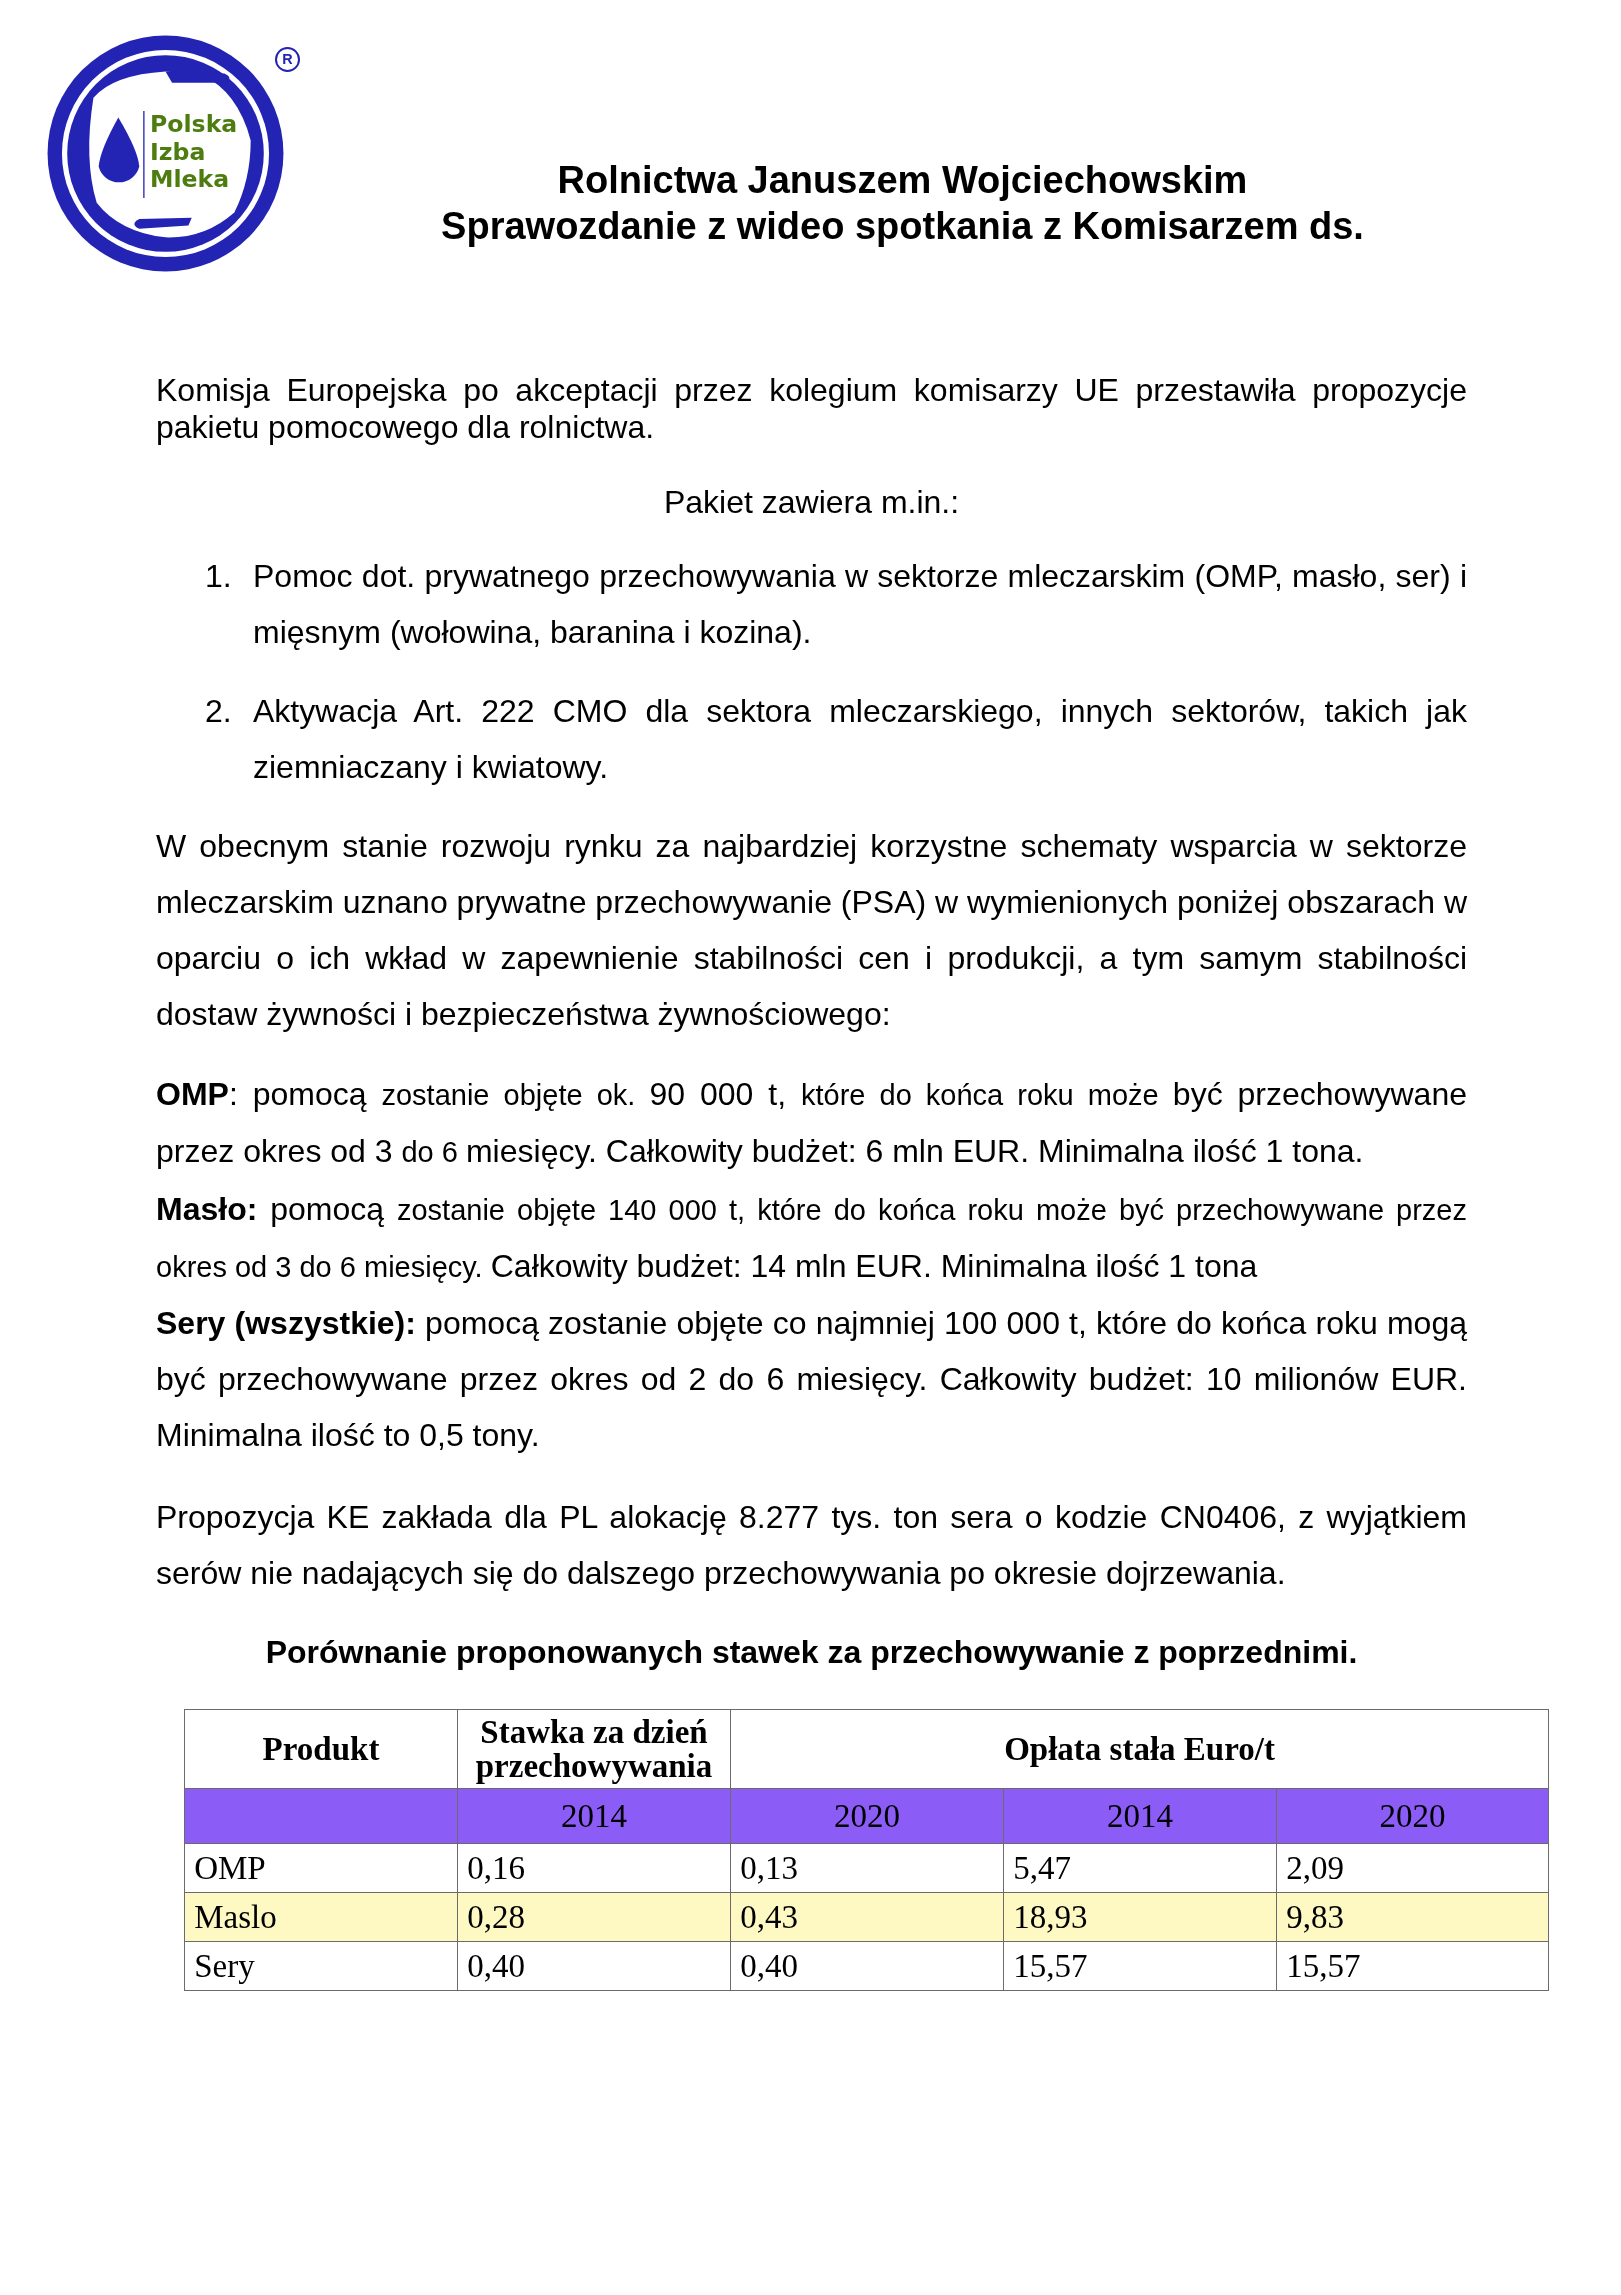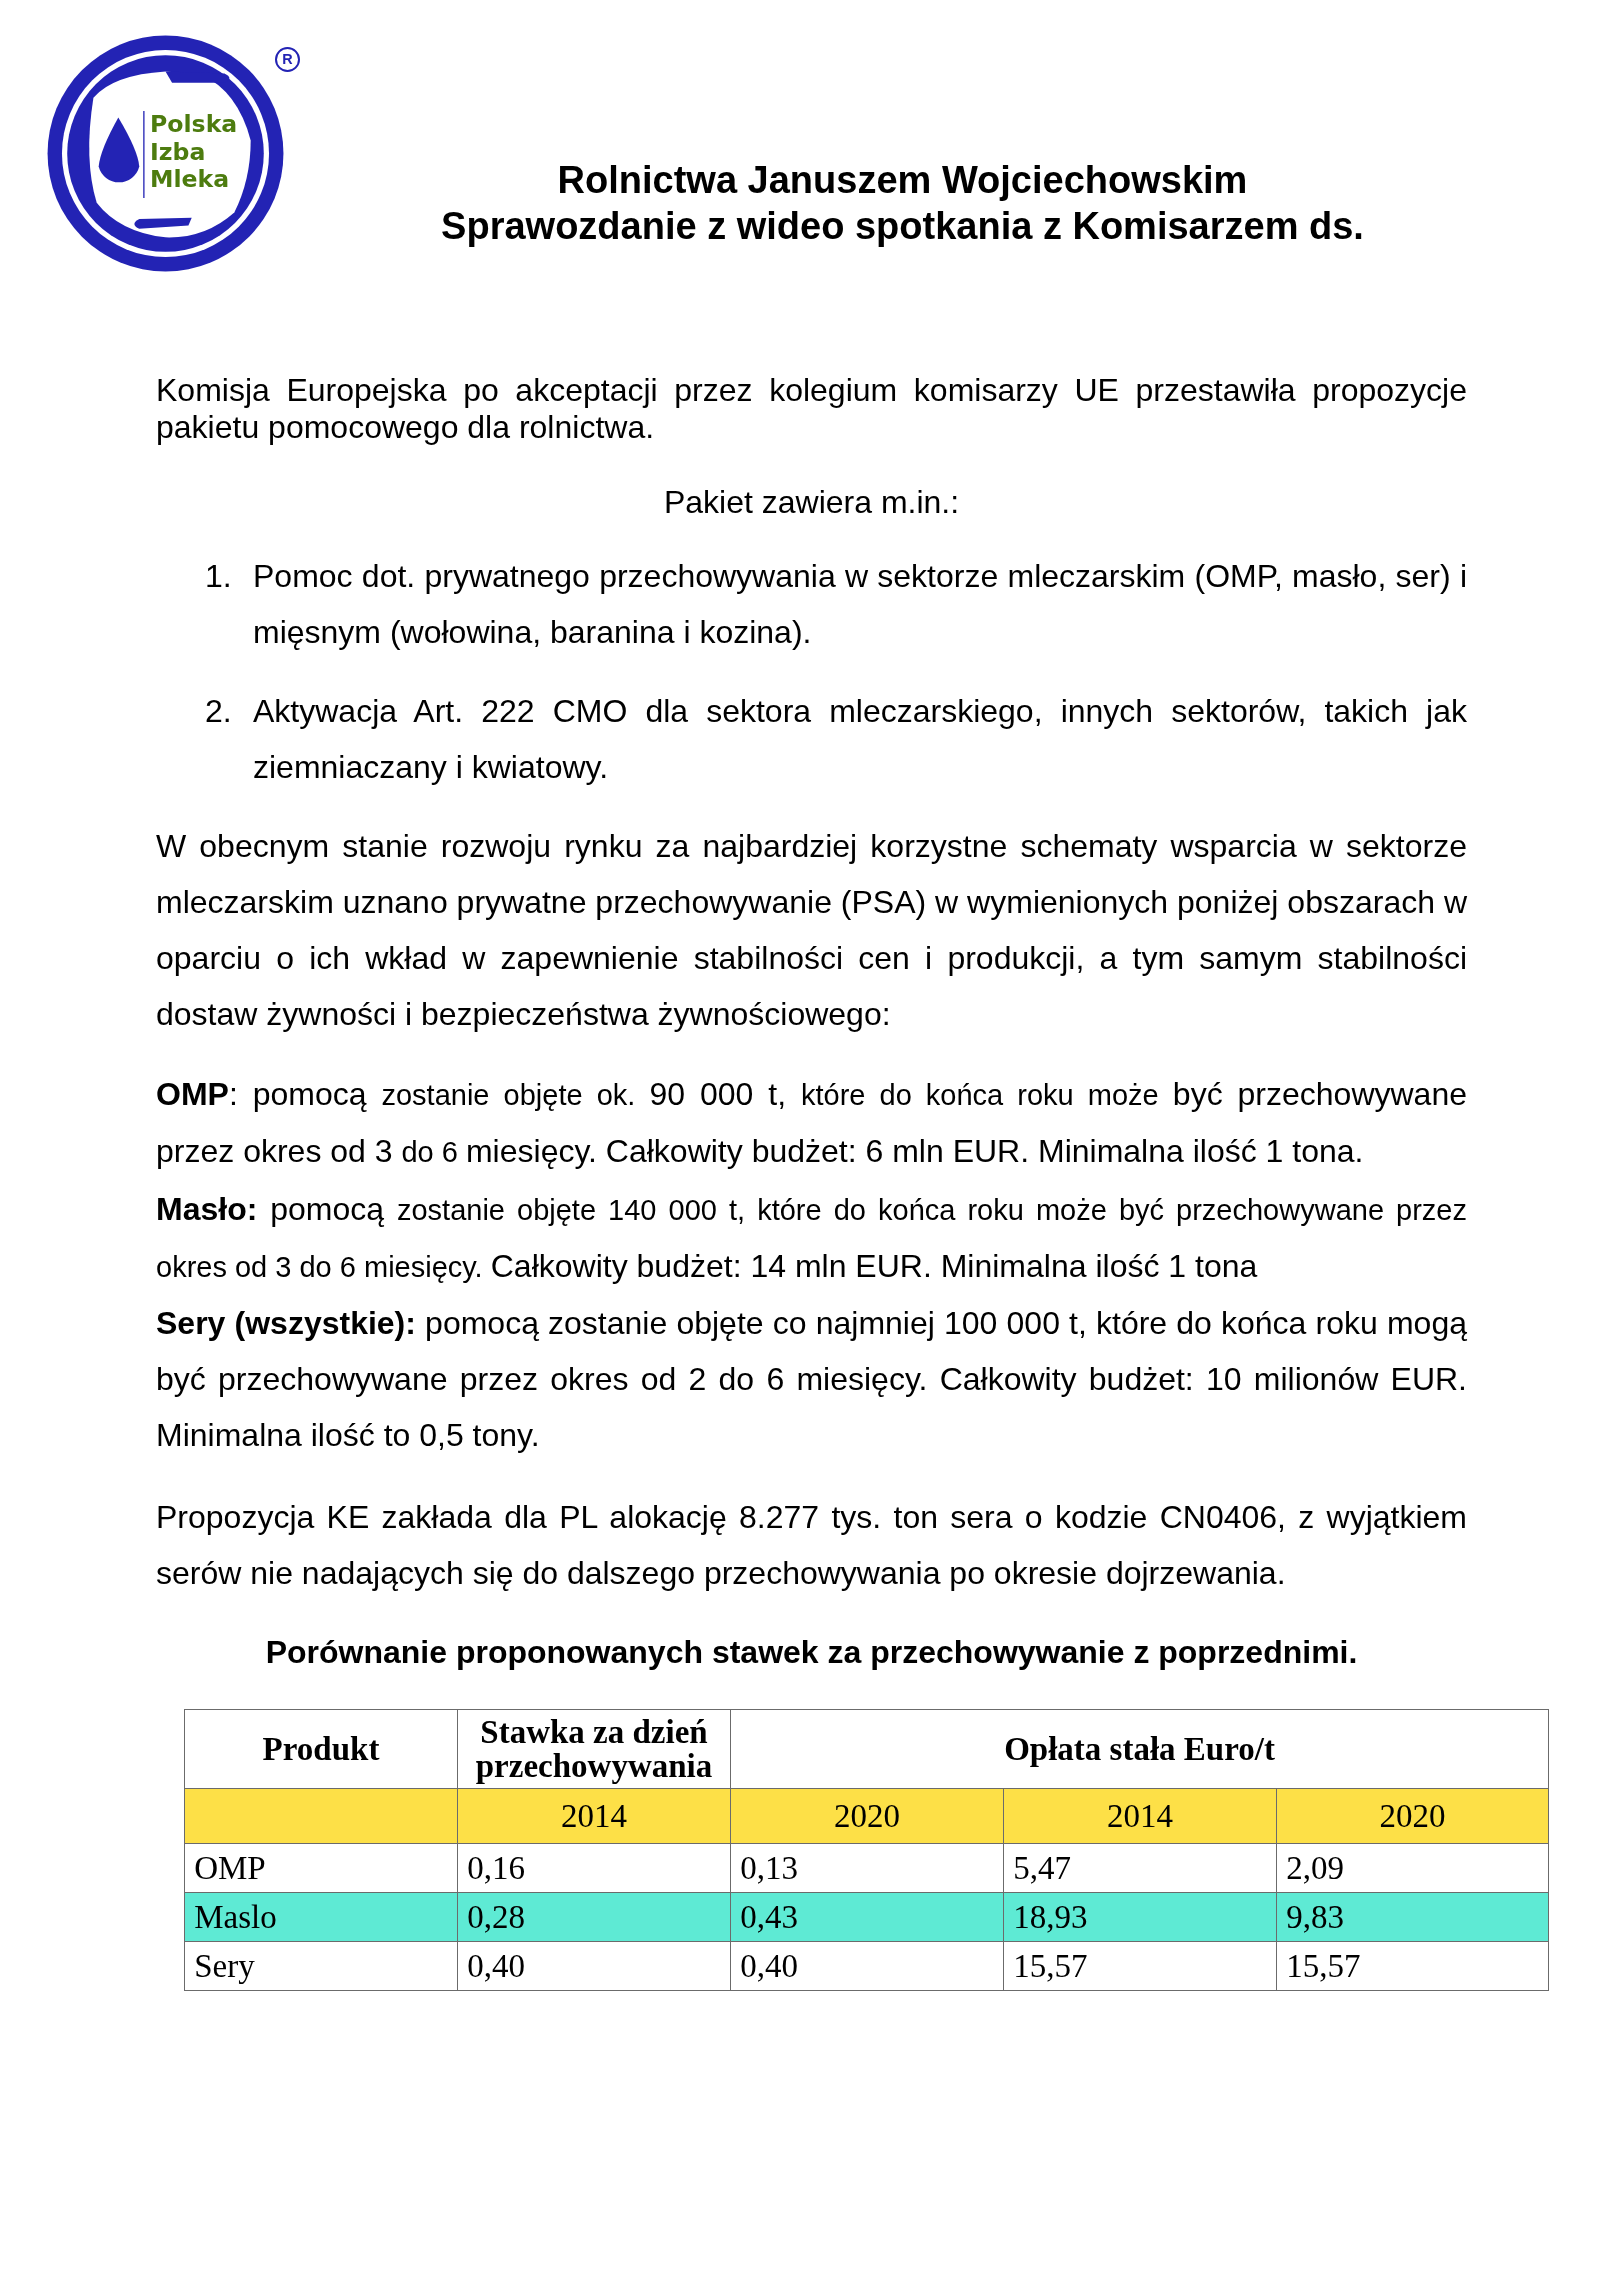--- a/index.html
+++ b/index.html
@@ -19,24 +19,24 @@
   .p-maslo { top:1181px; line-height:56px; text-align:justify; text-align-last:left; }
   .p-sery { top:1295px; line-height:56px; text-align:justify; text-align-last:left; }
   .p-prop { top:1489px; line-height:56px; text-align:justify; text-align-last:left; }
   .p-head { top:1624px; line-height:56px; font-weight:bold; }
   .sm { font-size:29px; }
   b { font-weight:bold; }
   table.rates { position:absolute; left:184px; top:1709px; width:1363px; border-collapse:collapse; font-family:"Liberation Serif", serif; font-size:33px; table-layout:fixed; }
   table.rates td, table.rates th { border:1.3px solid #6b6b6b; padding:0 9.2px; }
   table.rates th { font-weight:bold; text-align:center; line-height:34px; }
   .hdr-row { height:79px; }
-  .yr-row { height:55px; background:#fde047; }
+  .yr-row { height:55px; background:#8b5cf6; }
   .yr-row td { text-align:center; }
   .data-row { height:49px; }
-  .data-row.alt { background:#5eead4; }
+  .data-row.alt { background:#fef9c3; }
   .data-row td { text-align:left; }
   .data-row td.prod { text-align:left; }
 </style>
 </head>
 <body>
 
 <svg class="logo" viewBox="0 0 380 380" xmlns="http://www.w3.org/2000/svg">
   <circle cx="190" cy="190" r="180" fill="#2323b4"></circle>
   <circle cx="190" cy="190" r="158" fill="#ffffff"></circle>
   <circle cx="190" cy="190" r="150" fill="#2323b4"></circle>

